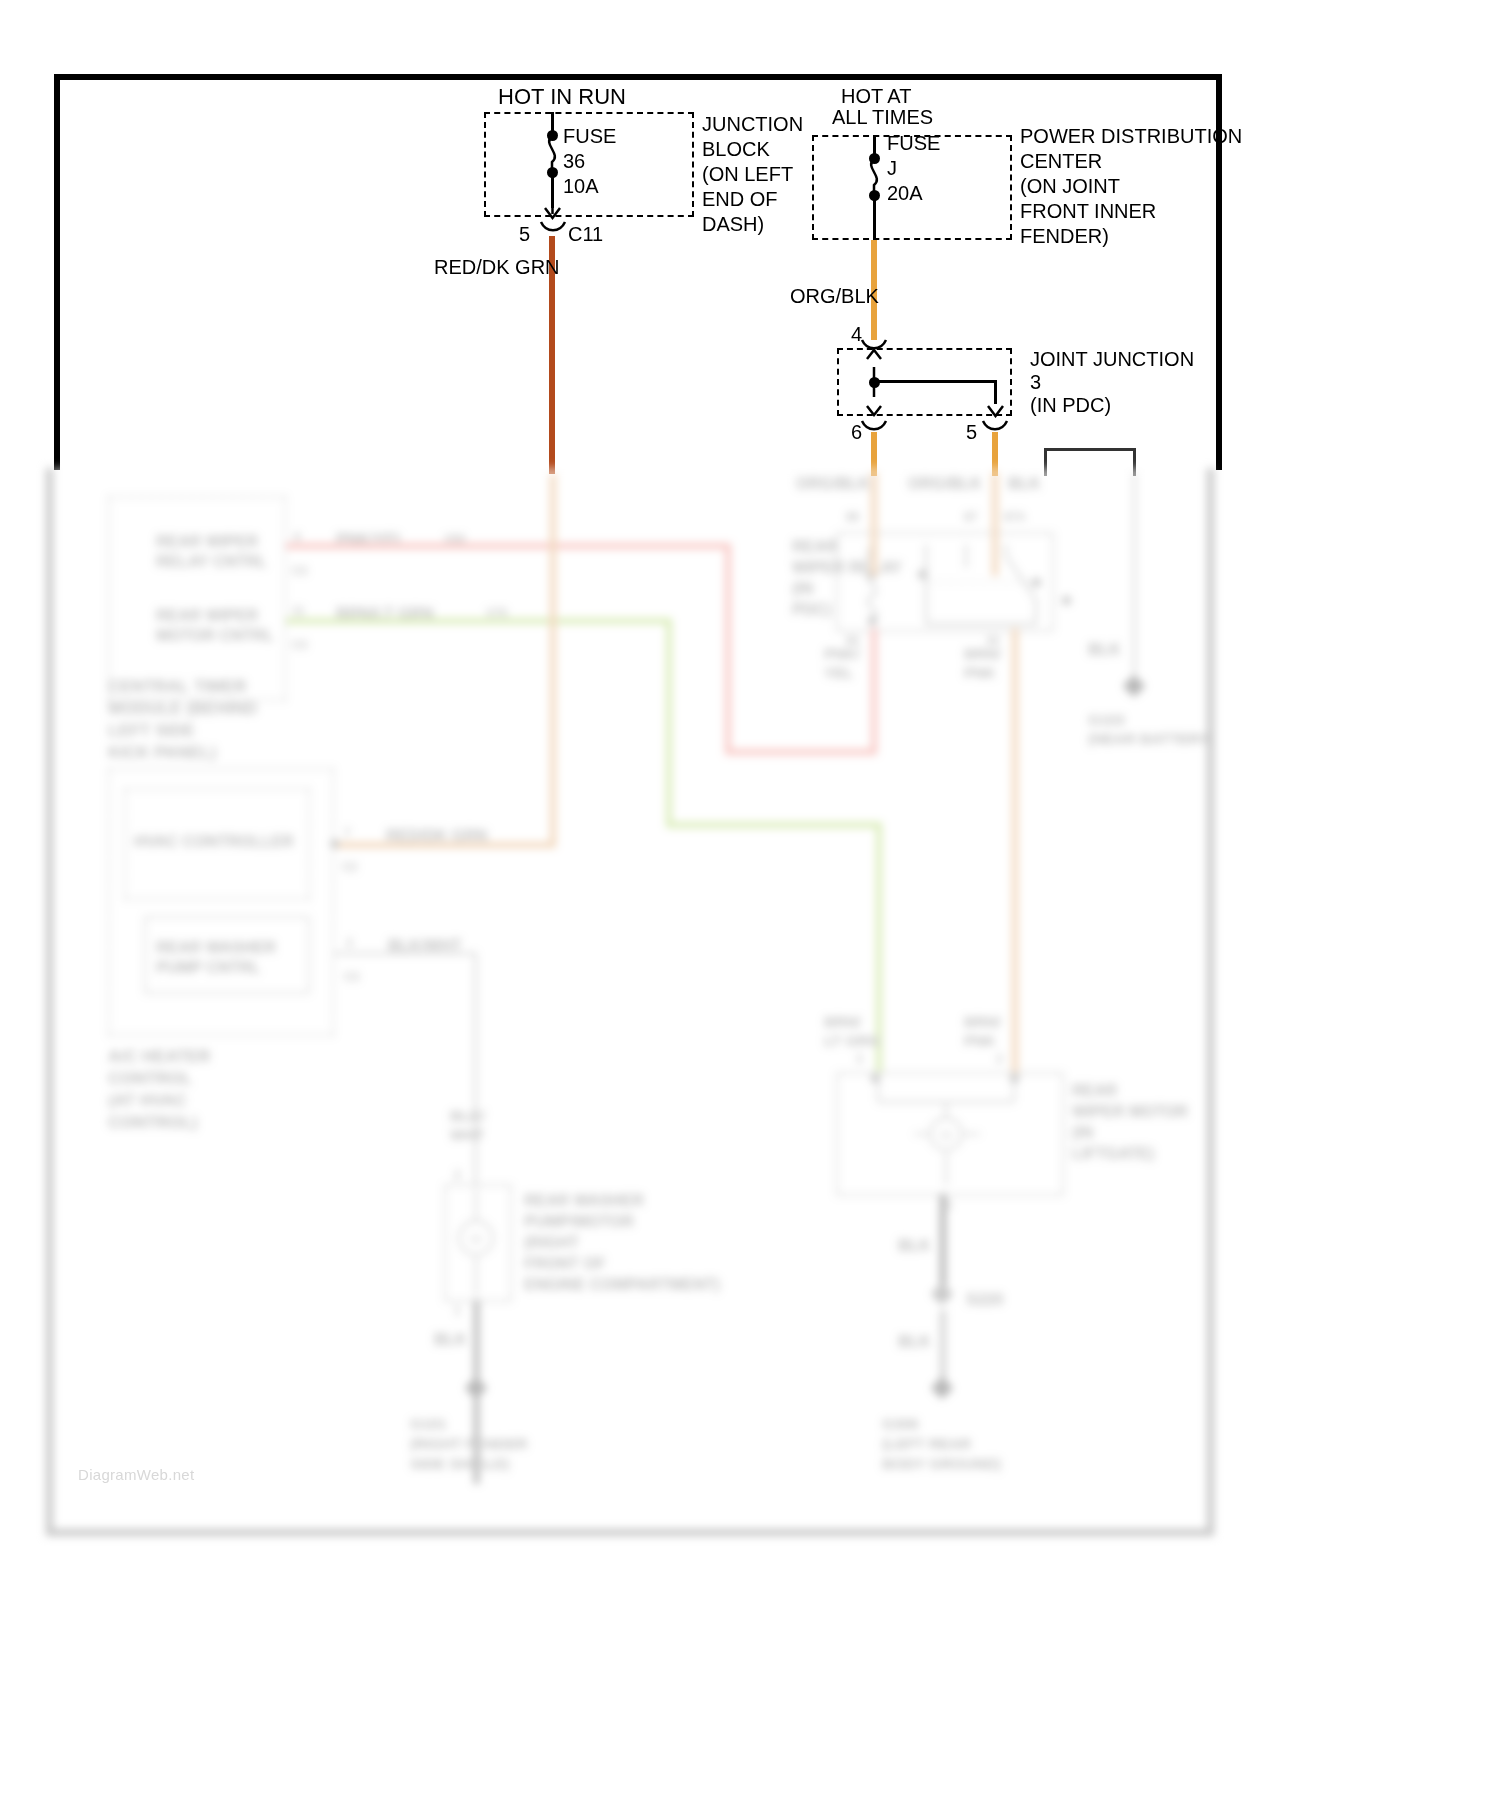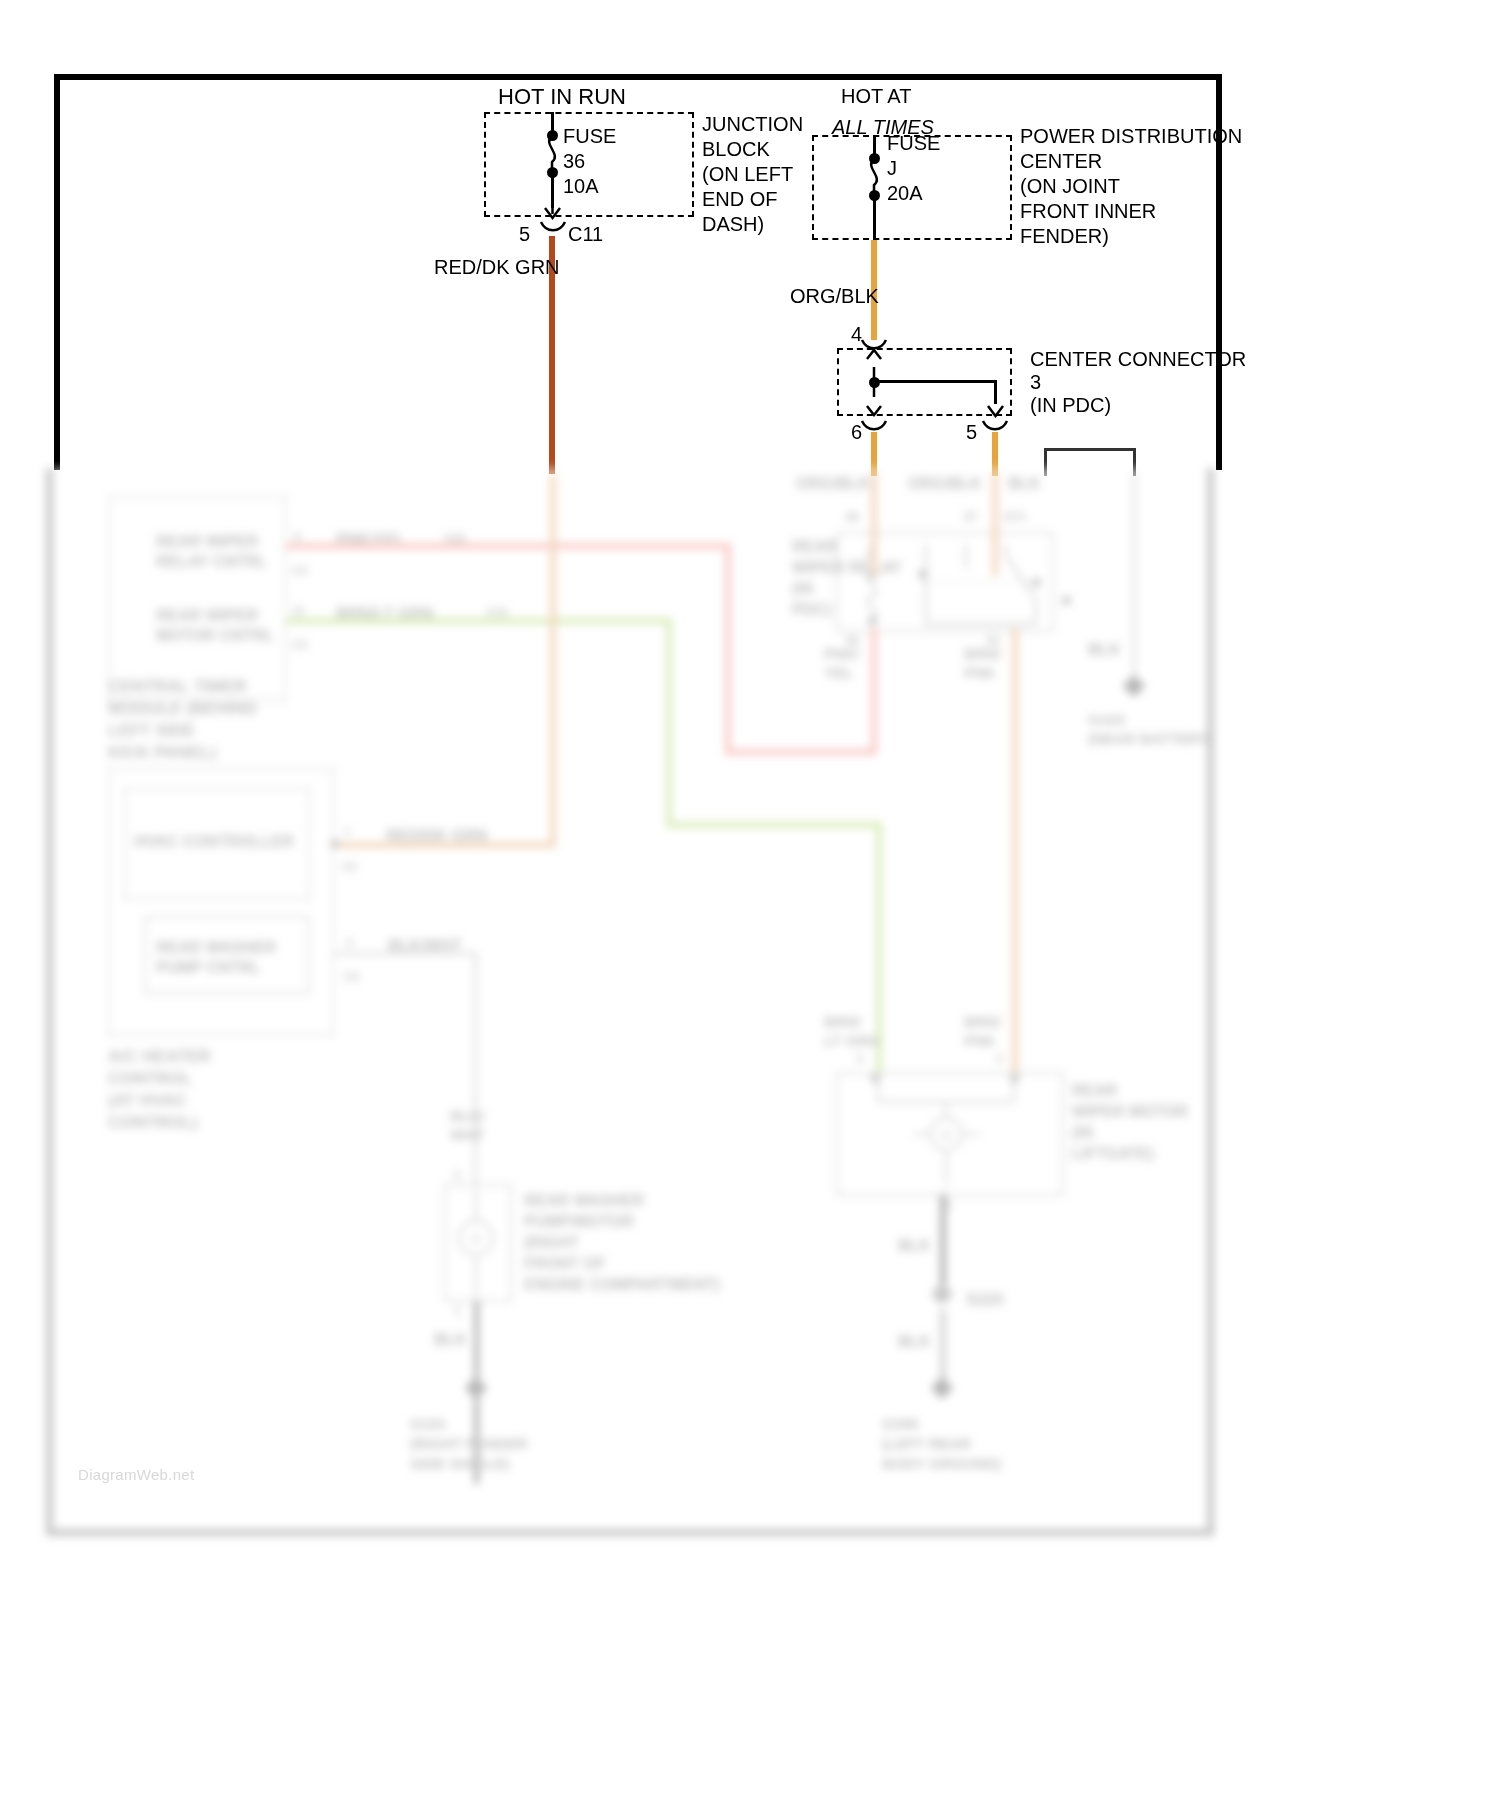--- a/index.html
+++ b/index.html
@@ -83,21 +83,21 @@
   <div class="lbl" style="left:702px;top:112px;">JUNCTION
 BLOCK
 (ON LEFT
 END OF
 DASH)</div>
 
   <div class="w-red" style="left:549px;top:236px;width:6px;height:238px;"></div>
   <div class="lbl" style="left:434px;top:255px;">RED/DK GRN</div>
 
   <div class="lbl" style="left:841px;top:84px;">HOT AT</div>
-  <div class="lbl" style="left:832px;top:115px;font-style:italic;">ALL TIMES</div>
+  <div class="lbl" style="left:832px;top:105px;">ALL TIMES</div>
 
   <div class="dashbox" style="left:812px;top:135px;width:200px;height:105px;"></div>
 
   <div class="wline" style="left:873px;top:135px;width:2.5px;height:24px;"></div>
   <div class="dot" style="left:869px;top:153px;"></div>
   <svg style="position:absolute;left:861px;top:157px;" width="28" height="42">
     <path d="M13 2 C 3 10, 23 20, 13 28 L13 40" stroke="#000" stroke-width="2.5" fill="none"></path>
   </svg>
   <div class="dot" style="left:869px;top:190px;"></div>
   <div class="wline" style="left:873px;top:195px;width:2.5px;height:45px;"></div>
@@ -127,21 +127,21 @@
     <path d="M7 10 L14 1 L21 10" stroke="#000" stroke-width="2.5" fill="none"></path>
     <path d="M7 57 L14 66 L21 57" stroke="#000" stroke-width="2.5" fill="none"></path>
   </svg>
   <div class="wline" style="left:873px;top:380px;width:123px;height:2.5px;"></div>
   <div class="dot" style="left:869px;top:377px;"></div>
   <div class="wline" style="left:994px;top:380px;width:2.5px;height:24px;"></div>
   <svg style="position:absolute;left:982px;top:398px;" width="28" height="20">
     <path d="M6 8 L13.5 18 L21 8" stroke="#000" stroke-width="2.5" fill="none"></path>
   </svg>
 
-  <div class="lbl" style="left:1030px;top:347px;">CENTER CONNECTOR</div>
+  <div class="lbl" style="left:1030px;top:347px;">JOINT JUNCTION</div>
   <div class="lbl" style="left:1030px;top:370px;">3</div>
   <div class="lbl" style="left:1030px;top:393px;">(IN PDC)</div>
 
   <div class="lbl" style="left:851px;top:420px;">6</div>
   <svg style="position:absolute;left:859px;top:419px;" width="30" height="16">
     <path d="M3 2 C 8 13, 22 13, 27 2" stroke="#000" stroke-width="2.5" fill="none"></path>
   </svg>
   <div class="lbl" style="left:966px;top:420px;">5</div>
   <svg style="position:absolute;left:980px;top:419px;" width="30" height="16">
     <path d="M3 2 C 8 13, 22 13, 27 2" stroke="#000" stroke-width="2.5" fill="none"></path>

